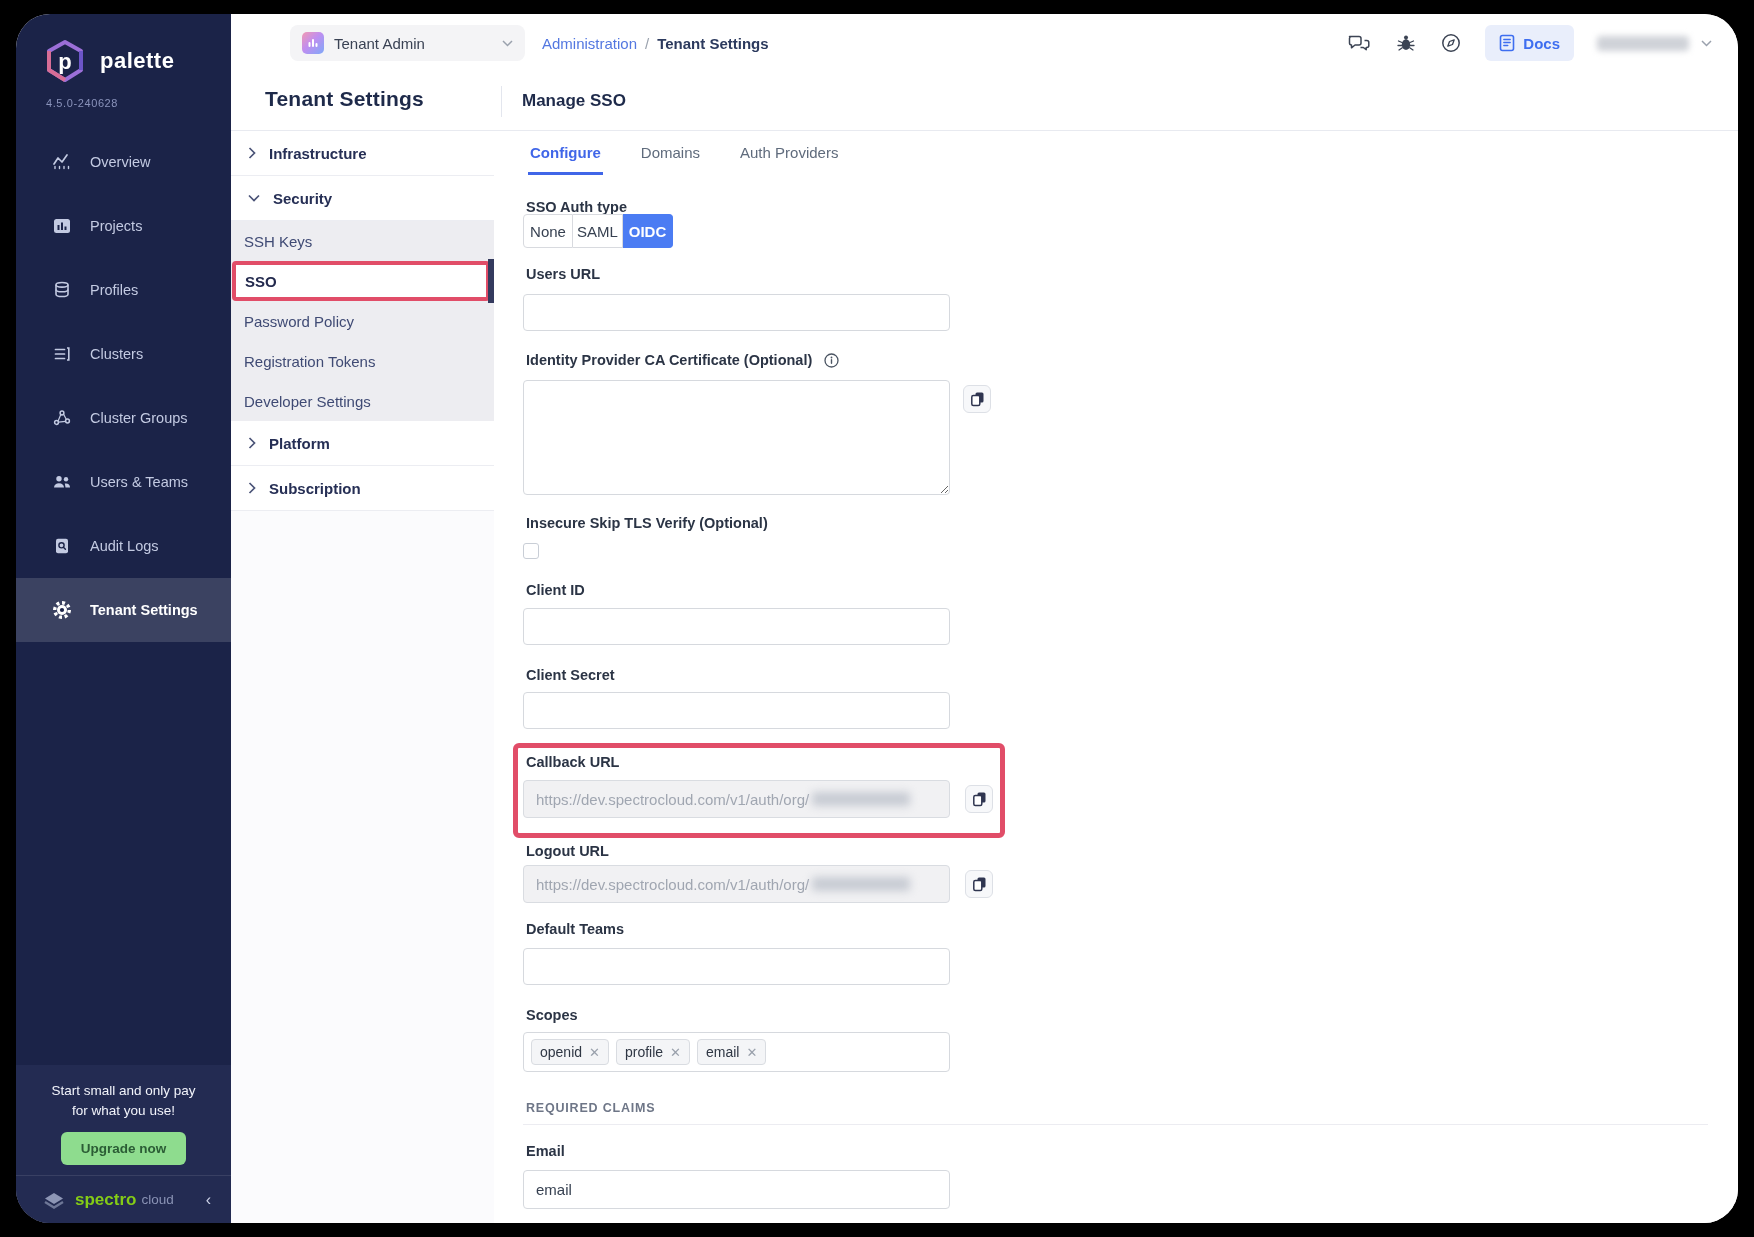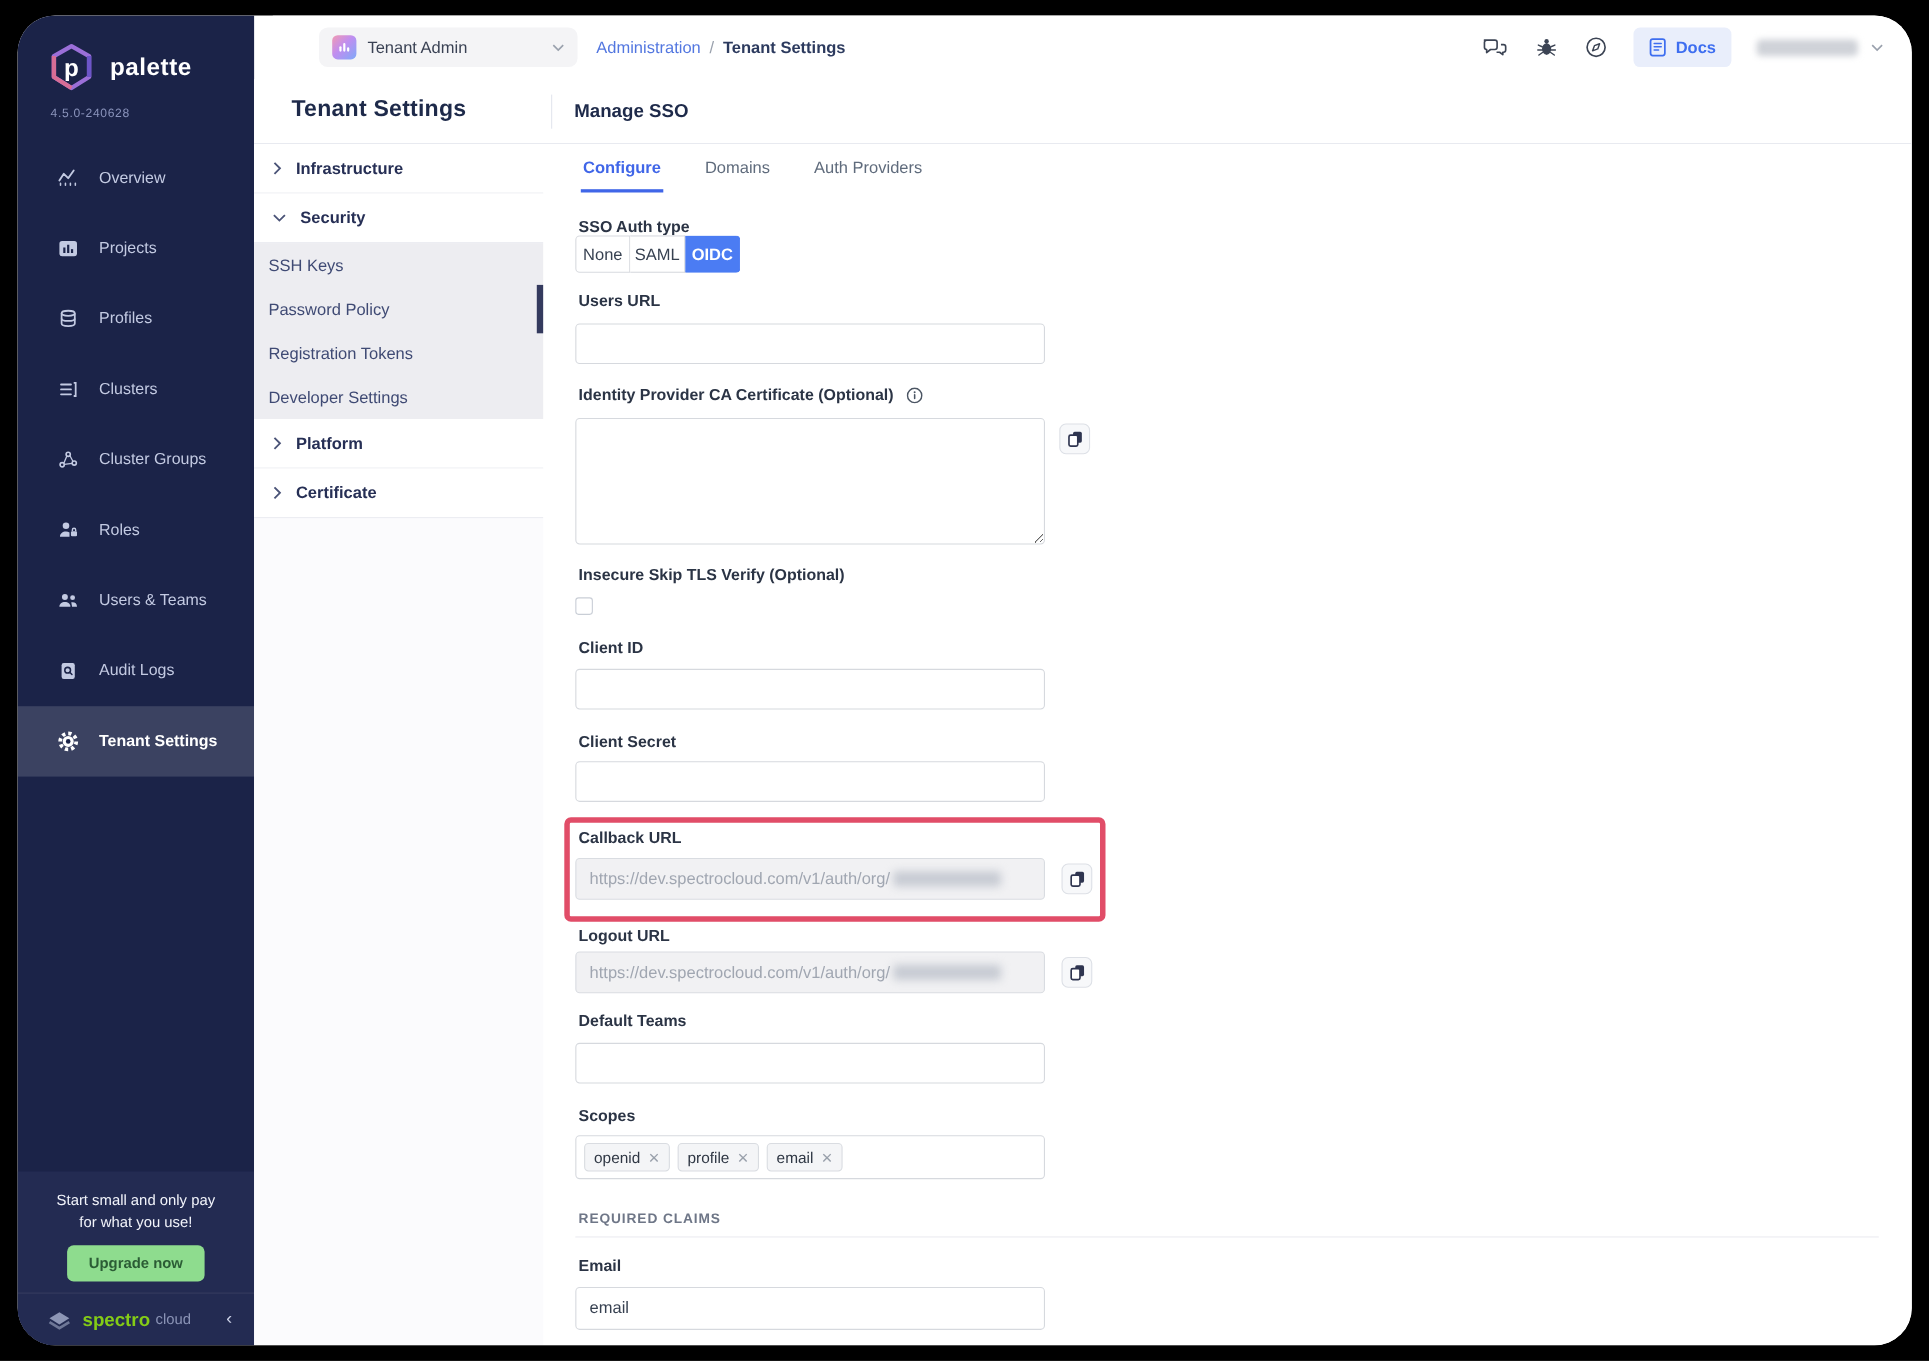--- a/index.html
+++ b/index.html
@@ -134,29 +134,20 @@
         <svg width="20" height="20" viewBox="0 0 20 20">
             <circle cx="4.5" cy="14.5" r="1.9" fill="none" stroke="currentColor" stroke-width="1.5"></circle>
             <circle cx="10" cy="5" r="1.9" fill="none" stroke="currentColor" stroke-width="1.5"></circle>
             <circle cx="15.5" cy="13" r="1.9" fill="none" stroke="currentColor" stroke-width="1.5"></circle>
             <path d="M6 13.2L8.8 6.6M11.6 6.3l2.8 5.2M6.4 14.2l7.2-.9" stroke="currentColor" stroke-width="1.2"></path>
           </svg>
         <span>Cluster Groups</span>
       </div>
       <div class="nav-item">
         <svg width="20" height="20" viewBox="0 0 20 20">
-            <circle cx="8" cy="6" r="3" fill="currentColor"></circle>
-            <path d="M2.5 16c0-3 2.4-4.8 5.5-4.8 1.2 0 2.3.3 3.2.8v4z" fill="currentColor"></path>
-            <rect x="12.5" y="11" width="5.5" height="4.5" rx="1" fill="currentColor"></rect>
-            <path d="M13.8 11V9.8a1.5 1.5 0 013 0V11" fill="none" stroke="currentColor" stroke-width="1.3"></path>
-          </svg>
-        <span>Roles</span>
-      </div>
-      <div class="nav-item">
-        <svg width="20" height="20" viewBox="0 0 20 20">
             <circle cx="7" cy="6.8" r="2.7" fill="currentColor"></circle>
             <path d="M2 15.5c0-2.6 2.1-4.2 5-4.2s5 1.6 5 4.2z" fill="currentColor"></path>
             <circle cx="14" cy="7.3" r="2.2" fill="currentColor"></circle>
             <path d="M12.8 11.6c.4-.1.8-.1 1.2-.1 2.3 0 4 1.3 4 4h-4.5" fill="currentColor"></path>
           </svg>
         <span>Users &amp; Teams</span>
       </div>
       <div class="nav-item">
         <svg width="20" height="20" viewBox="0 0 20 20">
             <rect x="4" y="2.8" width="12" height="14.4" rx="2" fill="currentColor"></rect>
@@ -263,41 +254,44 @@
     <div class="group-row">
       <svg class="chev" width="12" height="8" viewBox="0 0 12 8">
           <path d="M1 1.5l5 5 5-5" fill="none" stroke="currentColor" stroke-width="1.7"></path>
         </svg>
       <span>Security</span>
     </div>
     <div class="sub-list">
       <div class="sub-item">
           <span>SSH Keys</span>
         </div>
+      <div class="sub-item selected">
+          <span>SSO</span>
+        </div>
       <div class="sub-item">
           <span>Password Policy</span>
         </div>
       <div class="sub-item">
           <span>Registration Tokens</span>
         </div>
       <div class="sub-item">
           <span>Developer Settings</span>
         </div>
     </div>
     <div class="group-row">
       <svg class="chev" width="8" height="12" viewBox="0 0 8 12">
           <path d="M1.5 1l5 5-5 5" fill="none" stroke="currentColor" stroke-width="1.7"></path>
         </svg>
       <span>Platform</span>
     </div>
     <div class="group-row">
       <svg class="chev" width="8" height="12" viewBox="0 0 8 12">
           <path d="M1.5 1l5 5-5 5" fill="none" stroke="currentColor" stroke-width="1.7"></path>
         </svg>
-      <span>Certificate</span>
+      <span>Subscription</span>
     </div>
     <div class="sso-strip"></div>
   </div>
 
   <div class="main">
     <div class="tabs">
       <div class="tab active">Configure</div>
       <div class="tab">Domains</div>
       <div class="tab">Auth Providers</div>
     </div>

